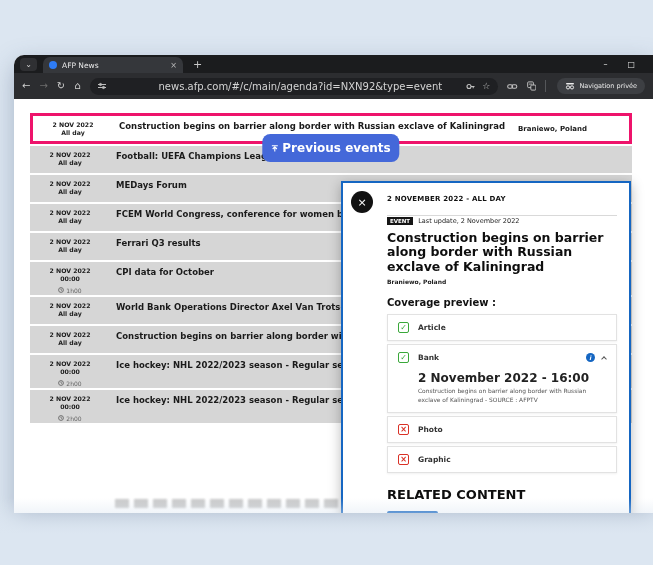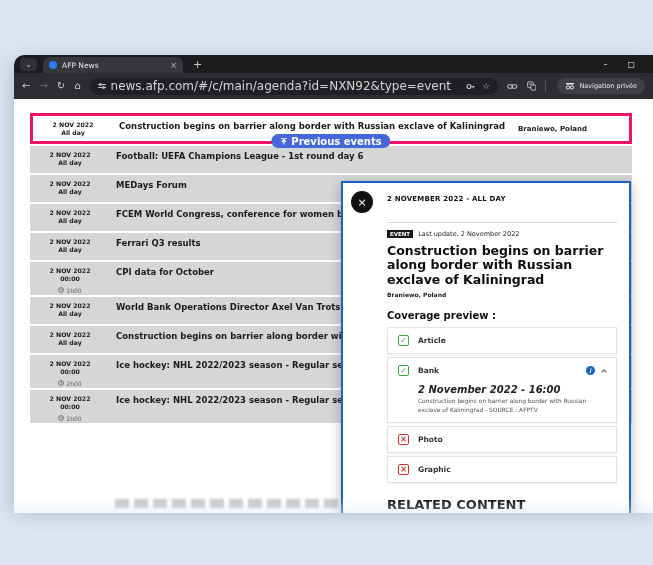--- a/index.html
+++ b/index.html
@@ -20,21 +20,21 @@
   .tab-title { font-size:7.5px; color:#e8e8e8; white-space:nowrap; overflow:hidden; flex:1; }
   .tab-close { font-size:8px; color:#b9b9b9; margin-left:4px; }
   .new-tab { color:#c9c9c9; font-size:11px; margin-left:10px; }
   .win-controls { margin-left:auto; display:flex; gap:20px; margin-right:18px; color:#e0e0e0; font-size:8px; }
 
   .toolbar { height:26px; background:#2c2d30; display:flex; align-items:center; padding:0 8px; gap:9px; }
   .nav-ic { font-size:10px; color:#d0d0d0; line-height:1; }
   .nav-ic.dim { color:#6d6d6d; }
   .urlbar { width:428px; height:17px; background:#1f2023; border-radius:9px; display:flex;
             align-items:center; padding:0 8px; gap:5px; }
-  .url-text { font-size:12px; color:#d4d4d4; white-space:nowrap; overflow:hidden; flex:1; }
+  .url-text { font-size:10px; color:#d4d4d4; white-space:nowrap; overflow:hidden; flex:1;margin-left:48px; }
   .url-right { display:flex; align-items:center; gap:7px; color:#c2c2c2; }
   .star { font-size:9px; color:#c2c2c2; line-height:1; }
   .tb-svg { display:block; }
   .divider { width:1px; height:12px; background:#55575a; }
   .incognito { height:16px; background:#3d3f43; border-radius:8px; display:flex; align-items:center;
                gap:4px; padding:0 8px; margin-left:2px; }
   .incog-label { font-size:6.5px; color:#ececec; white-space:nowrap; }
 
   
   .page { position:absolute; left:0; right:0; top:44px; bottom:0; background:#fff; }
@@ -51,59 +51,59 @@
   .r-duration { font-size:6px; color:#666; margin-top:3px; display:flex; align-items:center;
                 justify-content:center; gap:2px; }
   .r-main { padding:5px 8px 4px 6px; flex:1; min-width:0; }
   .r-badge { display:inline-block; background:#161616; color:#fff; font-size:5.5px; font-weight:bold;
              padding:1px 3px; margin-bottom:1px; letter-spacing:.2px; }
   .r-title { font-size:8.5px; font-weight:bold; color:#1a1a1a; line-height:1.2; white-space:nowrap;
              overflow:hidden; }
   .r-location { position:absolute; right:42px; top:50%; transform:translateY(-50%);
                 font-size:7px; font-weight:bold; color:#1a1a1a; }
 
-  .prev-events { position:absolute; left:50%; transform:translateX(-50%); top:23px; height:14px;
-                 background:#4468d9; border:none; border-radius:8px; color:#fff; font-size:10px;
+  .prev-events { position:absolute; left:50%; transform:translateX(-50%); top:23px; height:28px;
+                 background:#4468d9; border:none; border-radius:8px; color:#fff; font-size:12px;
                  font-weight:bold; display:flex; align-items:center; gap:4px; padding:0 9px;
                  font-family:inherit; z-index:5; }
 
   .cutoff { position:absolute; left:85px; top:388px; width:255px; height:9px; opacity:.28;
             background:repeating-linear-gradient(90deg,#444 0 14px,transparent 14px 19px);
             filter:blur(1px); }
 
   
   .popup { position:absolute; left:327px; top:82px; width:290px; min-height:314px; background:#fff;
            border:2px solid #1566c2; box-shadow:0 3px 12px rgba(0,0,0,.28); z-index:10;
            padding:12px 12px 10px 44px; }
   .p-close { position:absolute; left:8px; top:8px; width:22px; height:22px; border-radius:50%;
              background:#111; color:#fff; font-size:11px; display:flex; align-items:center;
              justify-content:center; border:none; font-family:inherit; }
-  .p-date-header { font-size:7px; font-weight:bold; color:#111; padding-bottom:19px;
+  .p-date-header { font-size:7px; font-weight:bold; color:#111; padding-bottom:12px;
                    border-bottom:1px solid #d9d9d9; letter-spacing:.2px; }
-  .p-update-row { margin-top:7px; display:flex; align-items:flex-end; gap:5px; }
+  .p-update-row { margin-top:1px; display:flex; align-items:flex-end; gap:5px; }
   .p-badge { background:#161616; color:#fff; font-size:5.5px; font-weight:bold; padding:1px 3px; }
   .p-update-text { font-size:6.5px; color:#222; }
   .p-title { margin-top:6px; font-size:12.5px; font-weight:bold; color:#0e0e0e; line-height:1.15; }
   .p-location { margin-top:4px; font-size:6px; font-weight:bold; color:#222; }
   .p-cov-label { margin-top:12px; font-size:10px; font-weight:bold; color:#111; }
   .coverage { margin-top:6px; }
   .c-row { border:1px solid #e2e2e2; background:#fff; margin-bottom:3px; box-shadow:0 1px 2px rgba(0,0,0,.06); }
   .c-head { display:flex; align-items:center; padding:7px 10px; }
   .c-icon { width:11px; height:11px; border-radius:2px; flex:none; display:flex; align-items:center;
             justify-content:center; font-size:8px; font-weight:bold; margin-right:9px; }
   .c-icon.ok { border:1.5px solid #3aa83a; color:#3aa83a; }
   .c-icon.no { border:1.5px solid #d93025; color:#d93025; }
   .c-label { font-size:7.5px; font-weight:bold; color:#333; }
   .c-right { margin-left:auto; display:flex; align-items:center; gap:7px; }
   .c-info { width:9px; height:9px; border-radius:50%; background:#1566c2; color:#fff; font-size:6px;
             font-weight:bold; display:flex; align-items:center; justify-content:center; font-style:italic; }
   .c-chevron { width:4px; height:4px; border-left:1.3px solid #555; border-top:1.3px solid #555;
                transform:rotate(45deg); margin-top:2px; }
   .c-detail { padding:1px 12px 8px 30px; }
-  .c-d-time { font-size:10px; font-weight:bold; color:#222;font-style:italic; }
+  .c-d-time { font-size:12px; font-weight:bold; color:#222; }
   .c-d-text { font-size:5.9px; color:#555; line-height:1.45; margin-top:2px; }
   .p-related-heading { margin-top:14px; font-size:13px; font-weight:bold; color:#0e0e0e; }
   .p-tabs { margin-top:9px; display:flex; align-items:center; gap:11px; }
   .p-tab { font-size:6.2px; font-weight:bold; letter-spacing:.3px; color:#333; }
   .p-tab.active { background:#1566c2; color:#fff; padding:3px 8px; border-radius:2px; }
 
   .fade { position:absolute; left:0; right:0; top:498px; height:67px; z-index:40; pointer-events:none;
           background:linear-gradient(180deg, rgba(220,230,241,0) 0%, #dce6f1 55%); }
 </style>
 </head>

